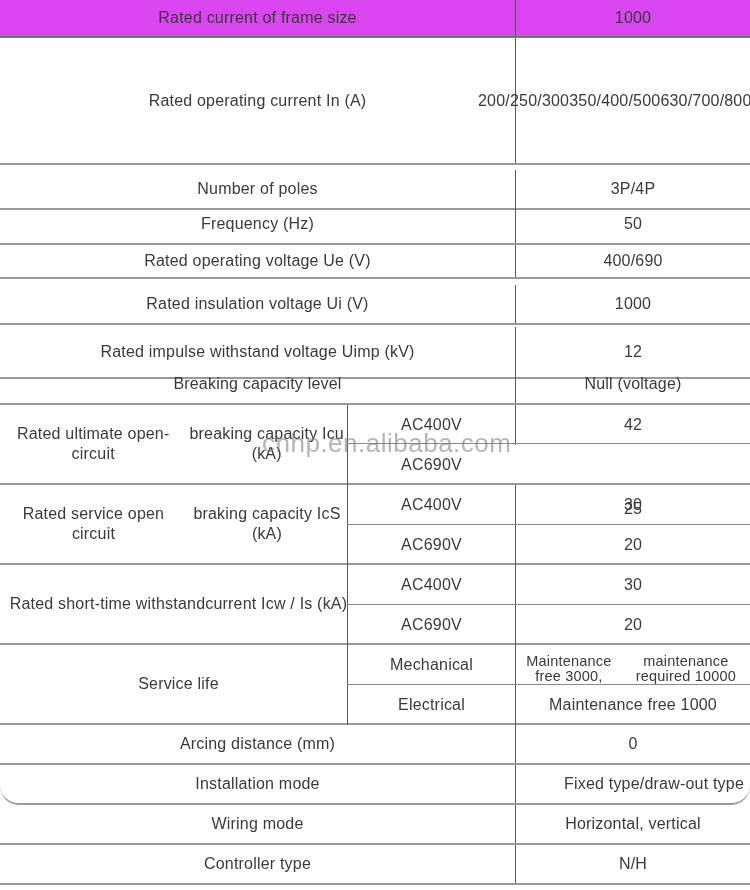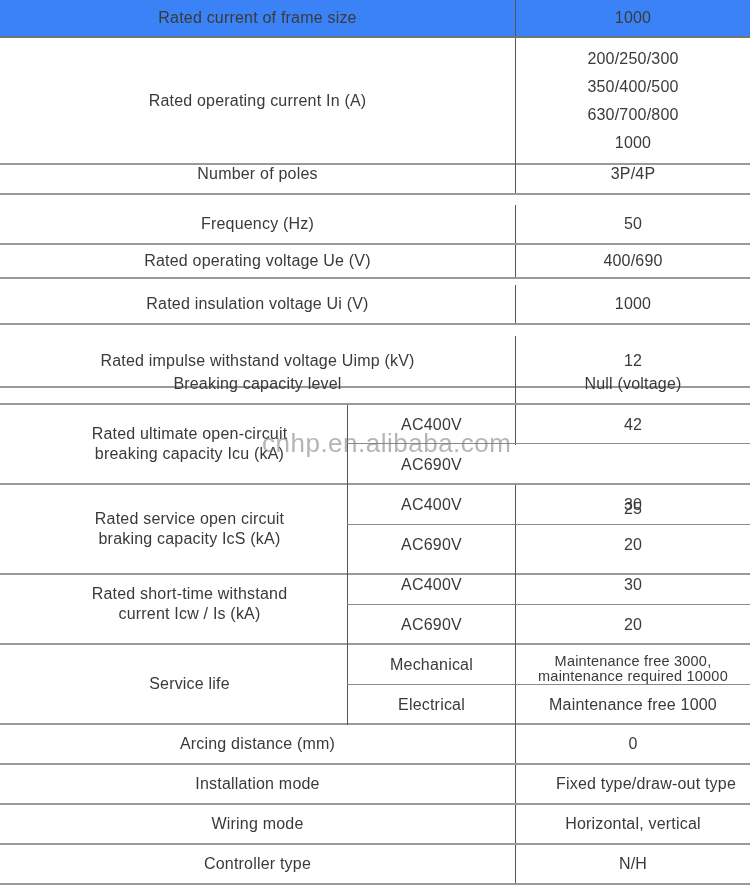--- a/index.html
+++ b/index.html
@@ -4,25 +4,25 @@
 <style>
   html, body { margin: 0; padding: 0; background: #ffffff; }
   body { width: 750px; height: 890px; position: relative; overflow: hidden;
          font-family: "Liberation Sans", sans-serif; color: #3a3a3a; }
   .spec-table { position: absolute; left: 0; top: 0; width: 750px; }
   .row { position: absolute; left: 0; width: 750px; border-bottom: 2px solid #9a9a9a; box-sizing: border-box; }
   .cell { position: absolute; top: 0; bottom: 0; display: flex; align-items: center; justify-content: center;
           text-align: center; font-size: 16px; letter-spacing: 0.2px; line-height: 20px; box-sizing: border-box; }
   .c-label-wide { left: 0; width: 515px; }
   .c-value { left: 515px; width: 235px; border-left: 1.5px solid #555; }
-  .c-label-narrow { left: 16px; width: 347px; }
+  .c-label-narrow { left: 5px; width: 347px; }
   .c-sub { left: 347px; width: 168px; border-left: 1.5px solid #555; }
-  .header { background: #3b82f6; border-bottom: 2px solid #6a7a72; }
+  .header { background: #d946ef; border-bottom: 2px solid #6a7a72; }
   .sub-split { position: absolute; left: 347px; width: 403px; height: 0; border-top: 1.5px solid #8a8a8a; }
-  .multiline { flex-direction: column; }
+  .multiline { }
   .multiline span { display: block; }
   .in-list span { line-height: 28px; }
   .small { font-size: 14.5px; line-height: 15px; }
   .watermark { position: absolute; left: 262px; top: 428px; font-size: 26px; color: rgba(120,120,120,0.55);
                letter-spacing: 0.5px; pointer-events: none; }
 </style>
 </head>
 <body>
 
 <div class="spec-table">
@@ -35,58 +35,58 @@
   <div class="row" style="top:38px;height:127px;">
     <div class="cell c-label-wide">Rated operating current In (A)</div>
     <div class="cell c-value multiline in-list">
       <span>200/250/300</span>
       <span>350/400/500</span>
       <span>630/700/800</span>
       <span>1000</span>
     </div>
   </div>
 
-  <div class="row" style="top:155px;height:40px;">
+  <div class="row" style="top:170px;height:40px;">
     <div class="cell c-label-wide">Number of poles</div>
     <div class="cell c-value">3P/4P</div>
   </div>
   <div class="row" style="top:205px;height:40px;">
     <div class="cell c-label-wide">Frequency (Hz)</div>
     <div class="cell c-value">50</div>
   </div>
   <div class="row" style="top:245px;height:34px;">
     <div class="cell c-label-wide">Rated operating voltage Ue (V)</div>
     <div class="cell c-value">400/690</div>
   </div>
   <div class="row" style="top:285px;height:40px;">
     <div class="cell c-label-wide">Rated insulation voltage Ui (V)</div>
     <div class="cell c-value">1000</div>
   </div>
-  <div class="row" style="top:336px;height:52px;">
+  <div class="row" style="top:327px;height:52px;">
     <div class="cell c-label-wide">Rated impulse withstand voltage Uimp (kV)</div>
     <div class="cell c-value">12</div>
   </div>
   <div class="row" style="top:365px;height:40px;">
     <div class="cell c-label-wide">Breaking capacity level</div>
     <div class="cell c-value">Null (voltage)</div>
   </div>
 
   <div class="row" style="top:405px;height:80px;">
     <div class="cell c-label-narrow multiline">
       <span>Rated ultimate open-circuit</span>
       <span>breaking capacity Icu (kA)</span>
     </div>
     <div class="cell c-sub" style="height:40px;bottom:auto;">AC400V</div>
     <div class="cell c-sub" style="top:40px;height:40px;">AC690V</div>
     <div class="cell c-value" style="height:40px;bottom:auto;">42</div>
     <div class="cell c-value" style="top:40px;height:47px;margin-top:40px;">25</div>
     <div class="sub-split" style="top:38px;"></div>
   </div>
 
-  <div class="row" style="top:485px;height:90px;text-decoration:underline;">
+  <div class="row" style="top:485px;height:80px;text-decoration:underline;">
     <div class="cell c-label-narrow multiline">
       <span>Rated service open circuit</span>
       <span>braking capacity IcS (kA)</span>
     </div>
     <div class="cell c-sub" style="height:40px;bottom:auto;">AC400V</div>
     <div class="cell c-sub" style="top:40px;height:40px;">AC690V</div>
     <div class="cell c-value" style="height:40px;bottom:auto;">30</div>
     <div class="cell c-value" style="top:40px;height:40px;">20</div>
     <div class="sub-split" style="top:39px;"></div>
   </div>
@@ -112,23 +112,23 @@
       <span>maintenance required 10000</span>
     </div>
     <div class="cell c-value" style="top:40px;height:40px;">Maintenance free 1000</div>
     <div class="sub-split" style="top:39px;"></div>
   </div>
 
   <div class="row" style="top:725px;height:40px;">
     <div class="cell c-label-wide">Arcing distance (mm)</div>
     <div class="cell c-value">0</div>
   </div>
-  <div class="row" style="top:765px;height:40px;">
+  <div class="row" style="top:765px;height:40px;border-radius:19px;">
     <div class="cell c-label-wide">Installation mode</div>
-    <div class="cell c-value" style="justify-content:flex-end;padding-right:14px;white-space:nowrap;">Fixed type/draw-out type</div>
+    <div class="cell c-value" style="justify-content:flex-end;padding-right:6px;white-space:nowrap;">Fixed type/draw-out type</div>
   </div>
   <div class="row" style="top:805px;height:40px;">
     <div class="cell c-label-wide">Wiring mode</div>
     <div class="cell c-value">Horizontal, vertical</div>
   </div>
   <div class="row" style="top:845px;height:40px;">
     <div class="cell c-label-wide">Controller type</div>
     <div class="cell c-value">N/H</div>
   </div>
 

